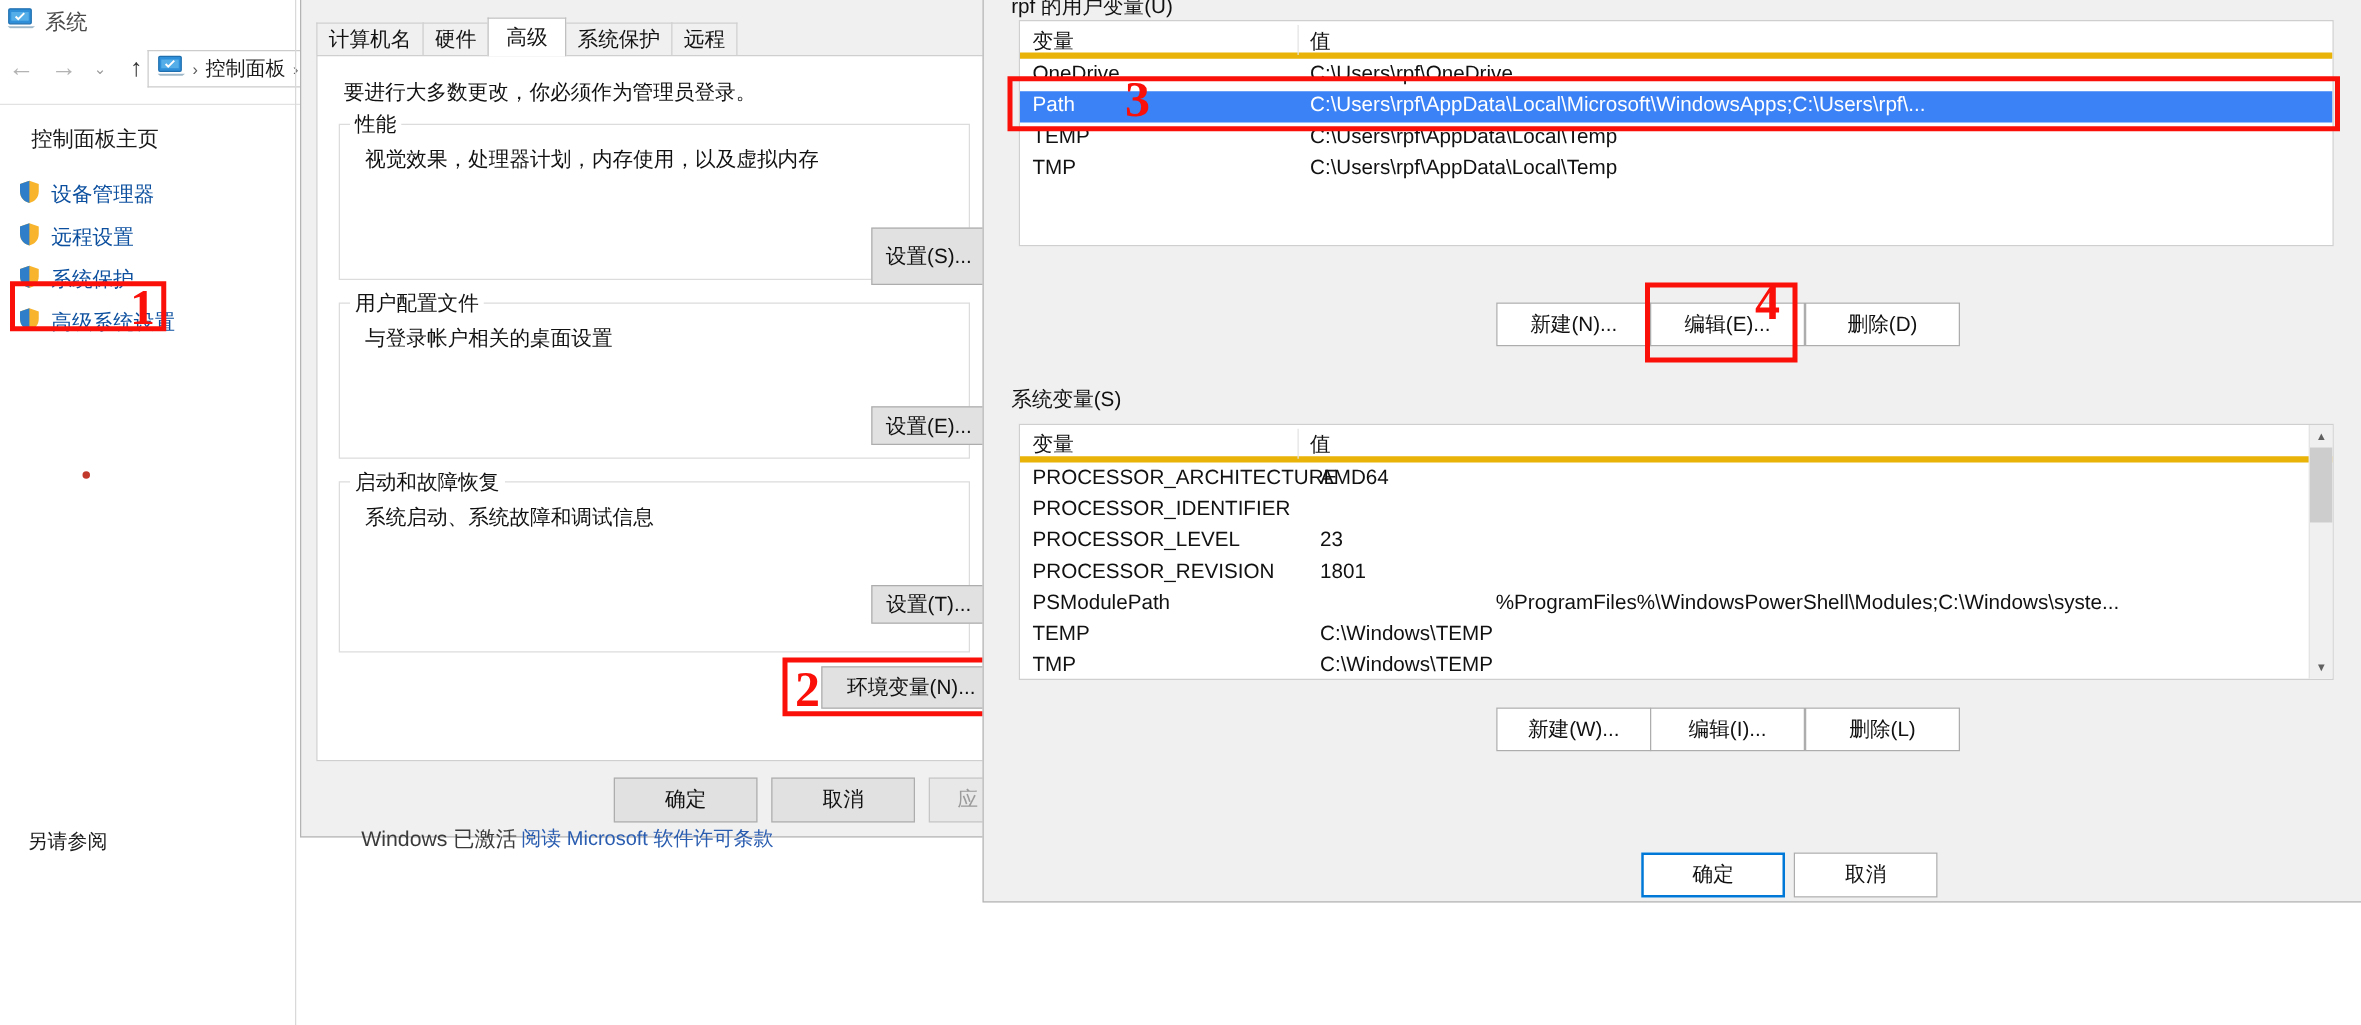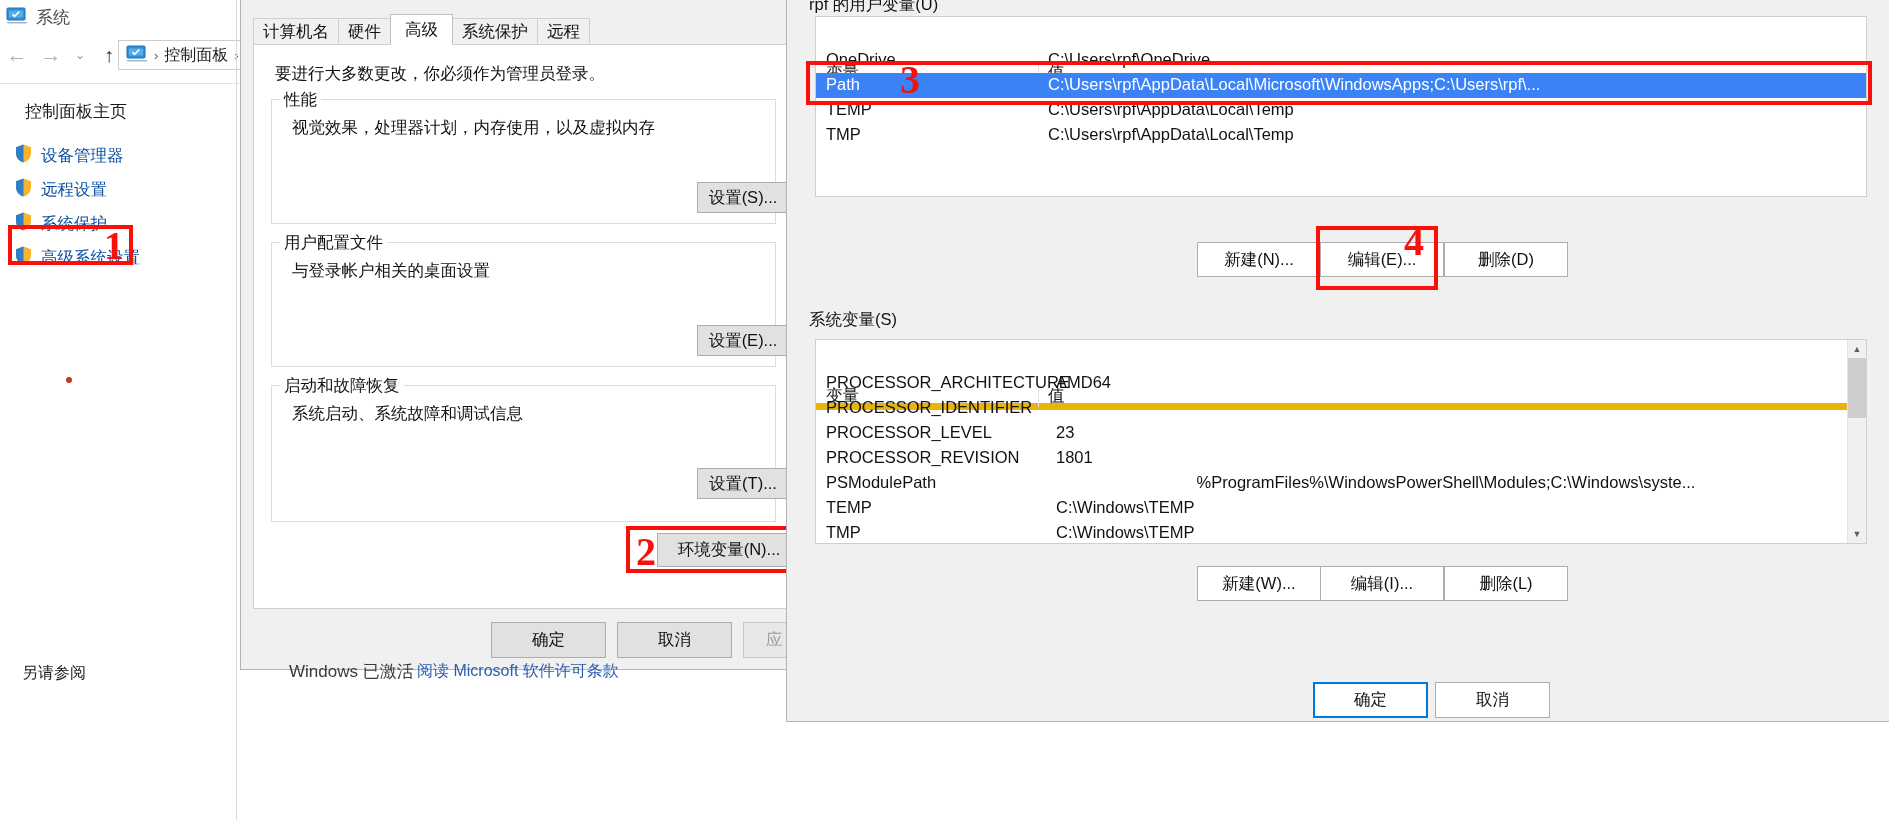--- a/index.html
+++ b/index.html
@@ -124,21 +124,21 @@
   }
   .ev-label {
     position: absolute; font-size: 16.5px; color: #111; white-space: nowrap;
   }
   .ev-listbox {
     position: absolute; background: #ffffff; border: 1px solid #cfcfcf;
     box-sizing: border-box; overflow: hidden;
   }
   .lv-head {
     position: absolute; left: 0; top: 0; right: 0; height: 30px;
-    border-bottom: 7px solid #eab308; box-sizing: border-box; margin-top: 40px;
+    border-bottom: 5px solid #eab308; box-sizing: border-box;
   }
   .lv-head .col {
     position: absolute; top: 5px; font-size: 16.5px; color: #111;
   }
   .lv-head .colsep {
     position: absolute; top: 3px; width: 1px; height: 24px; background: #e4e4e4;
   }
   .lv-row {
     position: absolute; left: 0; right: 0; height: 25px;
     font-size: 16.5px; color: #111; box-sizing: border-box;
@@ -297,21 +297,21 @@
     </div>
 
     <div class="sp-tabpanel"></div>
 
     <div class="sp-note">要进行大多数更改，你必须作为管理员登录。</div>
 
     <div class="group" style="left:30px; top:114px; width:505px; height:125px;">
       <span class="group-title">性能</span>
       <span class="group-desc">视觉效果，处理器计划，内存使用，以及虚拟内存</span>
     </div>
-    <div class="btn" style="position:absolute; left:456px; top:197px; width:92px; height:31px;">
+    <div class="btn" style="position:absolute; left:456px; top:197px; width:92px; height:46px;">
       <span>设置(S)...</span>
     </div>
 
     <div class="group" style="left:30px; top:257px; width:505px; height:125px;">
       <span class="group-title">用户配置文件</span>
       <span class="group-desc">与登录帐户相关的桌面设置</span>
     </div>
     <div class="btn" style="position:absolute; left:456px; top:340px; width:92px; height:31px;">
       <span>设置(E)...</span>
     </div>

